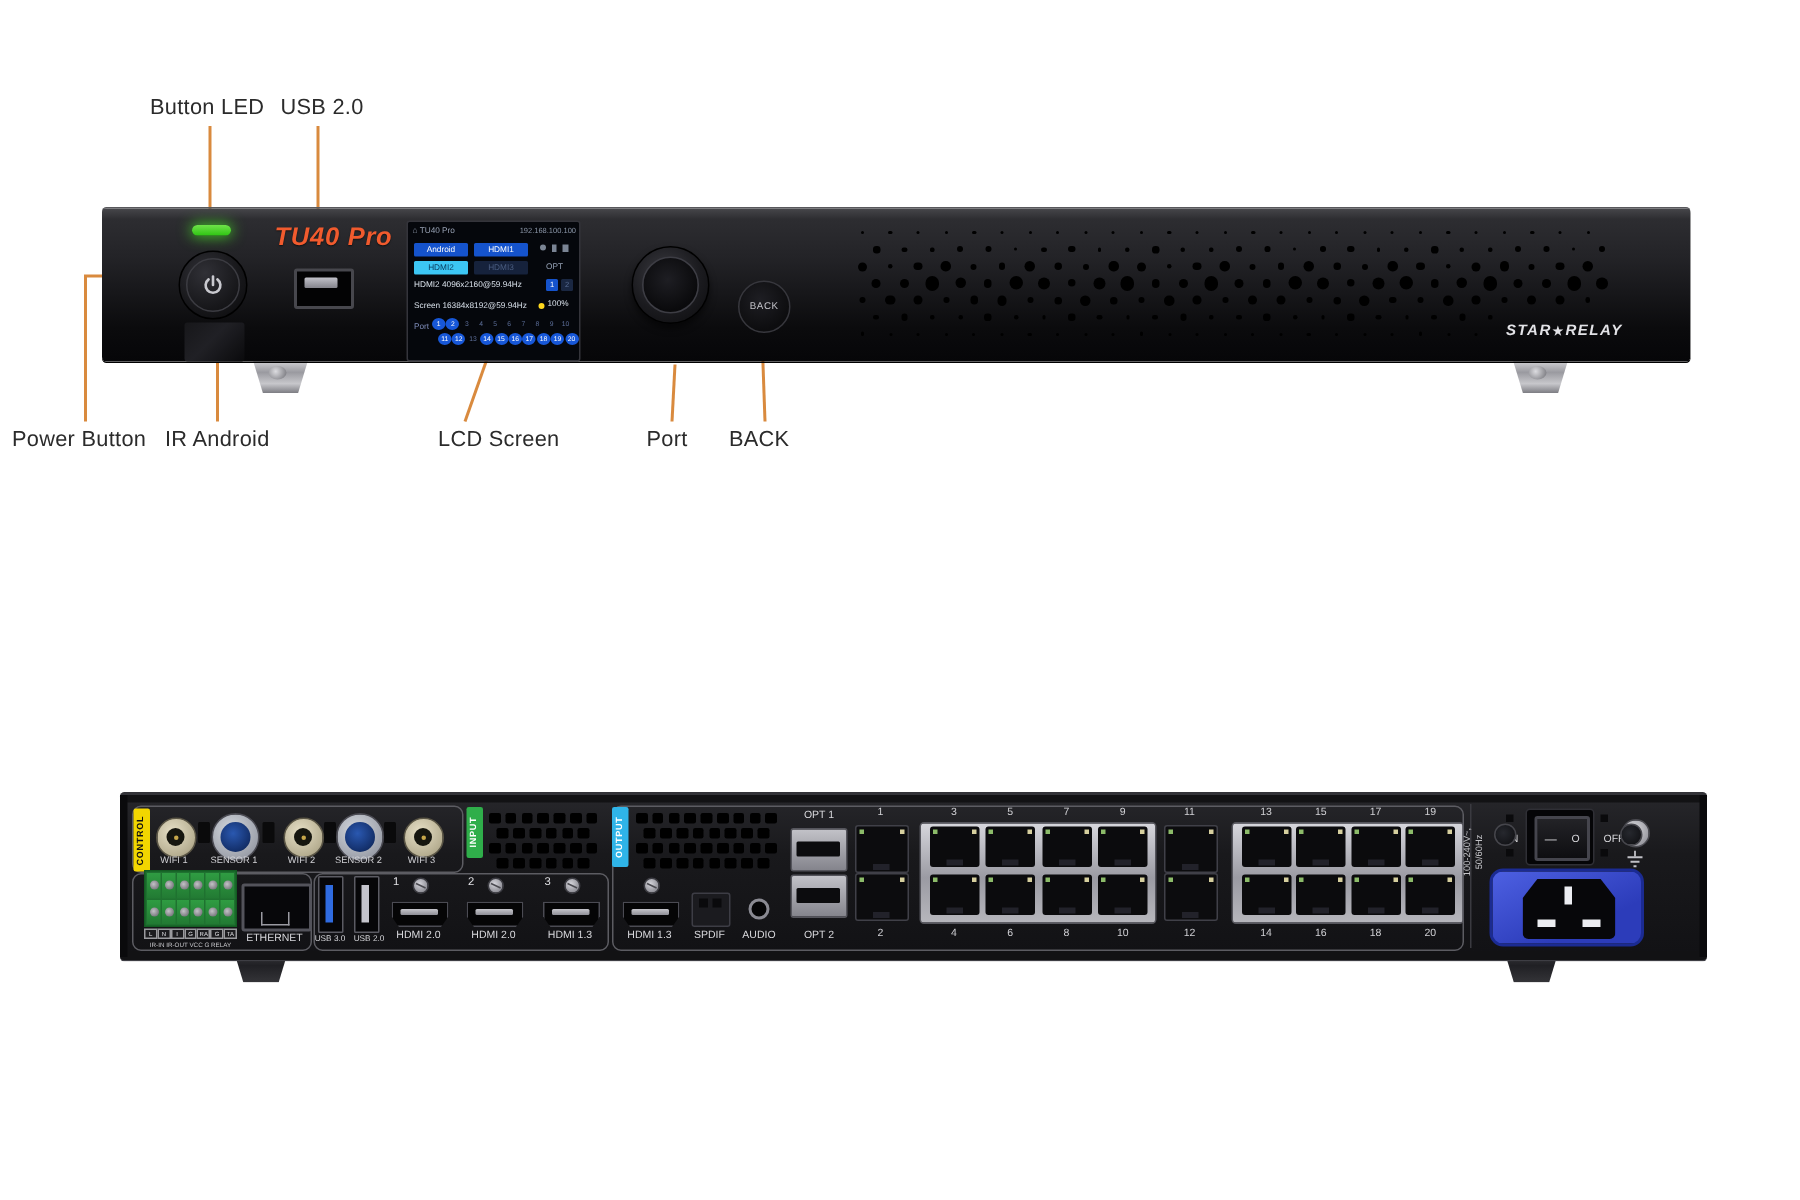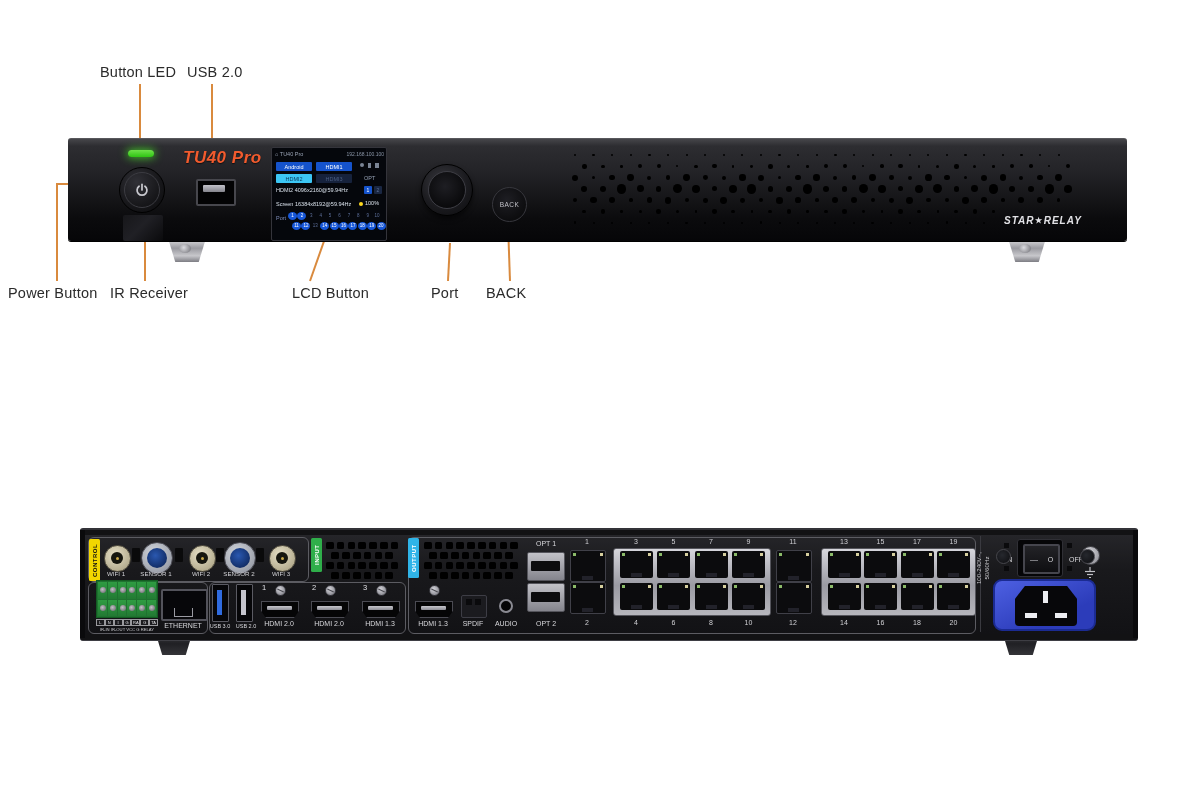--- a/index.html
+++ b/index.html
@@ -136,22 +136,22 @@
   #divider{position:absolute;left:900px;top:6px;width:1px;height:96px;background:#3a3a40;}
 </style>
 </head>
 <body>
 
 <div id="canvas">
 
   <div class="lbl" style="left:100px;top:64px">Button LED</div>
   <div class="lbl" style="left:187px;top:64px">USB 2.0</div>
   <div class="lbl" style="left:8px;top:285px">Power Button</div>
-  <div class="lbl" style="left:110px;top:285px">IR Receiver</div>
-  <div class="lbl" style="left:292px;top:285px">LCD Button</div>
+  <div class="lbl" style="left:110px;top:285px">IR Android</div>
+  <div class="lbl" style="left:292px;top:285px">LCD Screen</div>
   <div class="lbl" style="left:431px;top:285px">Port</div>
   <div class="lbl" style="left:486px;top:285px">BACK</div>
 
   <svg class="a" style="left:0;top:0" width="1200" height="800">
     <g stroke="#d98a3e" stroke-width="2" fill="none">
       <path d="M140,84 L140,149"></path>
       <path d="M212,84 L212,178"></path>
       <path d="M117,184 L57,184 L57,281"></path>
       <path d="M145,242 L145,281"></path>
       <path d="M329,227 L310,281"></path>

